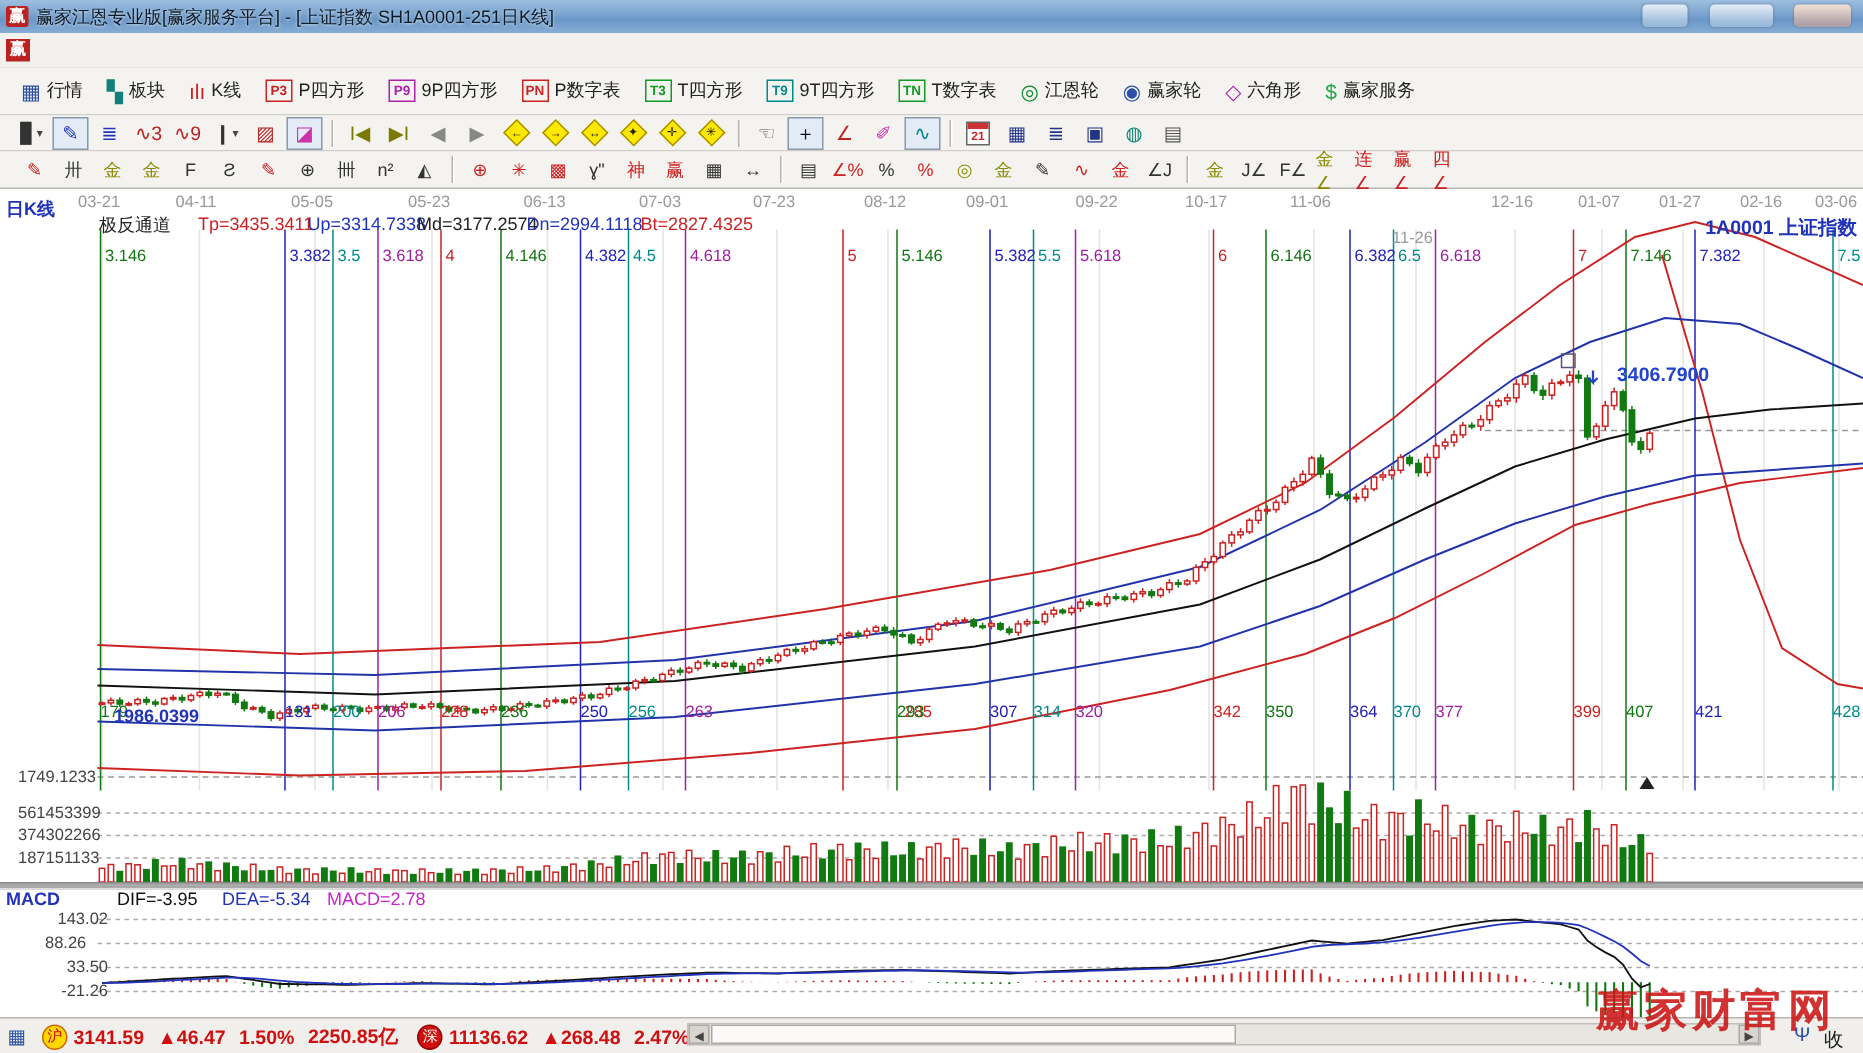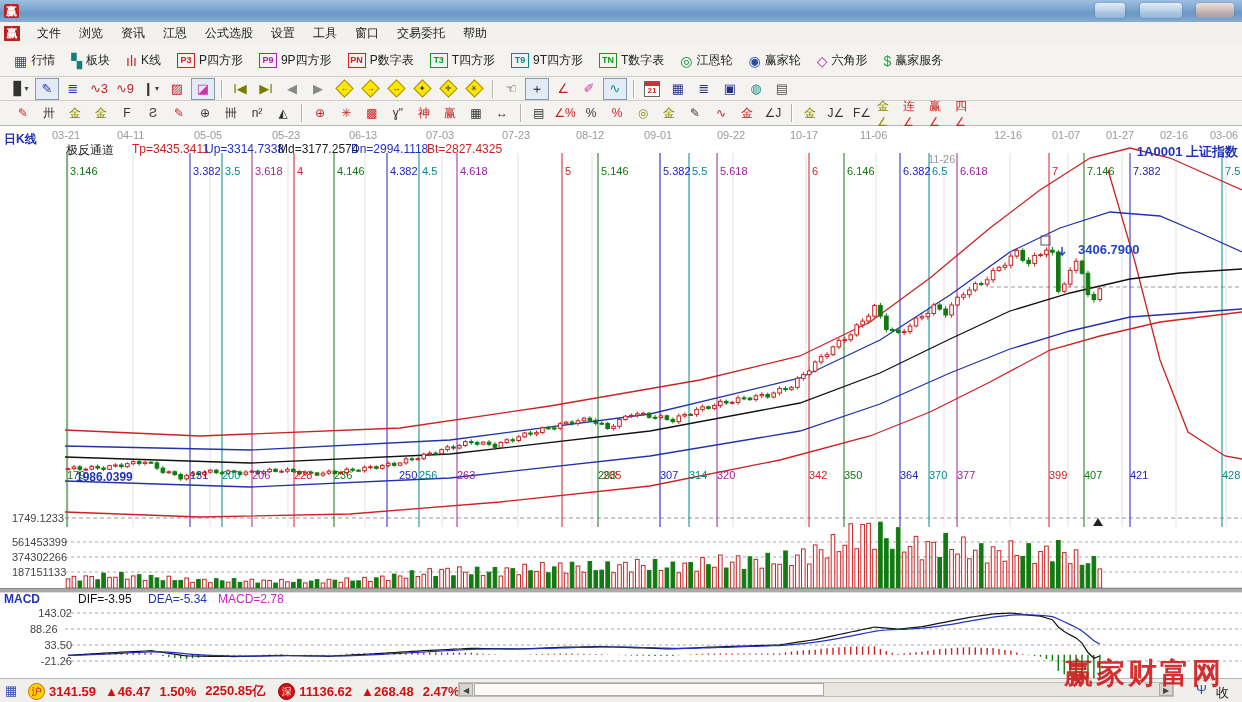--- a/index.html
+++ b/index.html
@@ -71,39 +71,28 @@
   #hscroll .thumb{position:absolute;left:15px;top:0;width:350px;height:13px;background:#fbfaf8;
     border:1px solid #aaa;box-sizing:border-box;}
 </style>
 </head>
 <body>
 
 <div id="app">
 
   <div id="titlebar">
     <div class="logo">赢</div>
+    <div class="ttl">赢家江恩专业版[赢家服务平台] - [上证指数  SH1A0001-251日K线]</div>
     <div class="winbtn" style="left:1095px;width:30px"></div>
     <div class="winbtn" style="left:1140px;width:42px"></div>
     <div class="winbtn" style="left:1196px;width:38px;background:linear-gradient(180deg,rgba(255,230,210,.85),rgba(220,150,120,.5))"></div>
   </div>
 
   <div id="menubar">
     <div class="logo">赢</div>
-    <div id="menu-items" style="display:flex">
-        <div class="menu-item">文件</div>
-        <div class="menu-item">浏览</div>
-        <div class="menu-item">资讯</div>
-        <div class="menu-item">江恩</div>
-        <div class="menu-item">公式选股</div>
-        <div class="menu-item">设置</div>
-        <div class="menu-item">工具</div>
-        <div class="menu-item">窗口</div>
-        <div class="menu-item">交易委托</div>
-        <div class="menu-item">帮助</div>
-      </div>
   </div>
 
   <div id="toolbar-main">
       <div class="tb1-btn">
         <div class="tb1-ico" style="color: rgb(43, 79, 168);">▦</div>
         <div>行情</div>
       </div>
       <div class="tb1-btn">
         <div class="tb1-ico" style="color: rgb(17, 128, 122);">▚</div>
         <div>板块</div>
@@ -1179,21 +1168,21 @@
         <div class="ov frac-lbl" style="left: 1052px; top: 39px; color: rgb(204, 34, 34);">7</div>
         <div class="ov frac-lbl" style="left: 1087px; top: 39px; color: rgb(17, 119, 17);">7.146</div>
         <div class="ov frac-lbl" style="left: 1133px; top: 39px; color: rgb(34, 34, 187);">7.382</div>
         <div class="ov frac-lbl" style="left: 1225px; top: 39px; color: rgb(0, 139, 139);">7.5</div>
         <div class="ov num-lbl" style="left: 67px; top: 343px; color: rgb(17, 119, 17);">179</div>
         <div class="ov num-lbl" style="left: 190px; top: 343px; color: rgb(34, 34, 187);">131</div>
         <div class="ov num-lbl" style="left: 222px; top: 343px; color: rgb(0, 139, 139);">200</div>
         <div class="ov num-lbl" style="left: 252px; top: 343px; color: rgb(160, 32, 160);">206</div>
         <div class="ov num-lbl" style="left: 294px; top: 343px; color: rgb(204, 34, 34);">228</div>
         <div class="ov num-lbl" style="left: 334px; top: 343px; color: rgb(17, 119, 17);">236</div>
-        <div class="ov num-lbl" style="left: 387px; top: 343px; color: rgb(34, 34, 187); padding-left: 12px;">250</div>
+        <div class="ov num-lbl" style="left: 387px; top: 343px; color: rgb(34, 34, 187);">250</div>
         <div class="ov num-lbl" style="left: 419px; top: 343px; color: rgb(0, 139, 139);">256</div>
         <div class="ov num-lbl" style="left: 457px; top: 343px; color: rgb(160, 32, 160);">263</div>
         <div class="ov num-lbl" style="left: 562px; top: 343px; color: rgb(204, 34, 34); margin-left: 41px;">285</div>
         <div class="ov num-lbl" style="left: 598px; top: 343px; color: rgb(17, 119, 17);">293</div>
         <div class="ov num-lbl" style="left: 660px; top: 343px; color: rgb(34, 34, 187);">307</div>
         <div class="ov num-lbl" style="left: 689px; top: 343px; color: rgb(0, 139, 139);">314</div>
         <div class="ov num-lbl" style="left: 717px; top: 343px; color: rgb(160, 32, 160);">320</div>
         <div class="ov num-lbl" style="left: 809px; top: 343px; color: rgb(204, 34, 34);">342</div>
         <div class="ov num-lbl" style="left: 844px; top: 343px; color: rgb(17, 119, 17);">350</div>
         <div class="ov num-lbl" style="left: 900px; top: 343px; color: rgb(34, 34, 187);">364</div>

